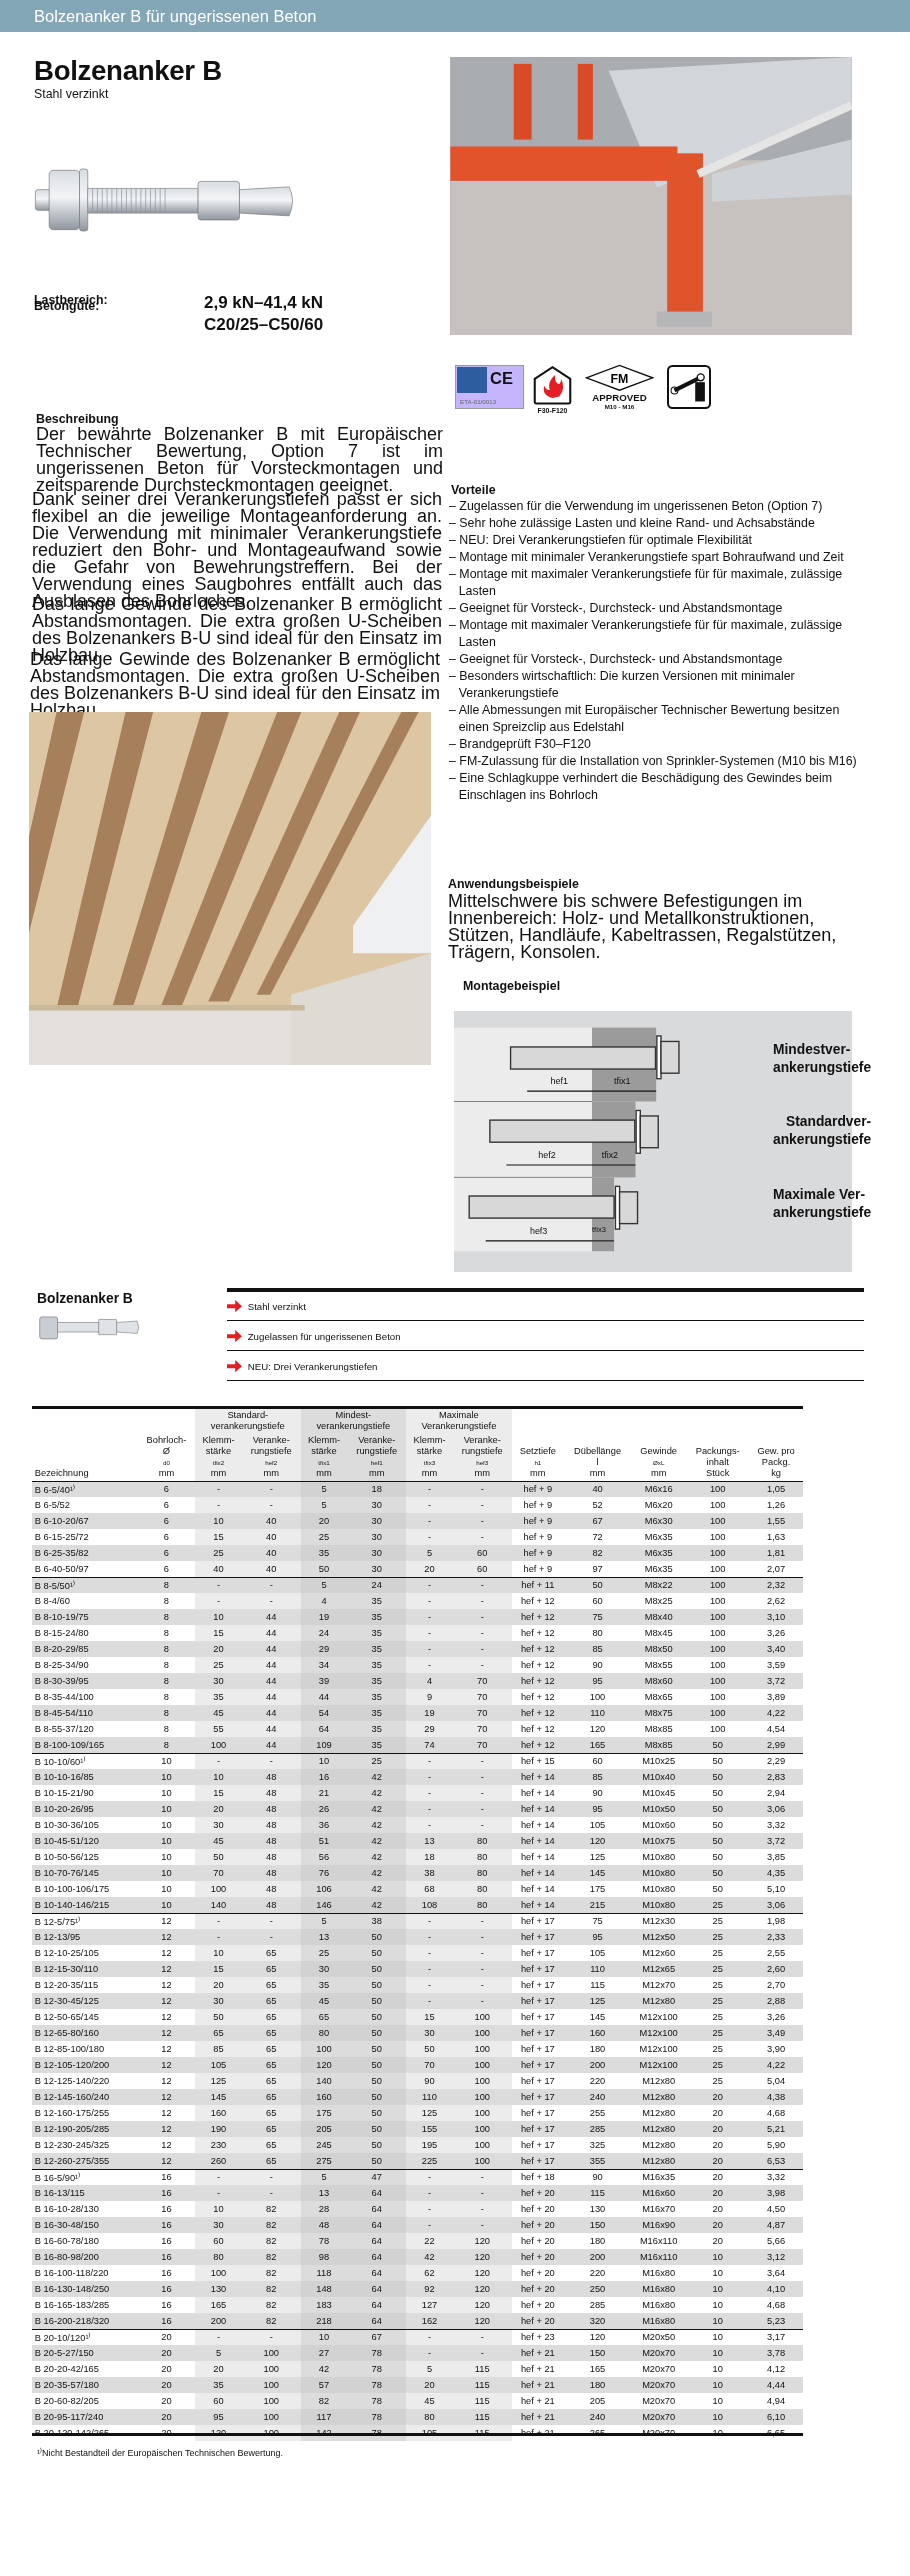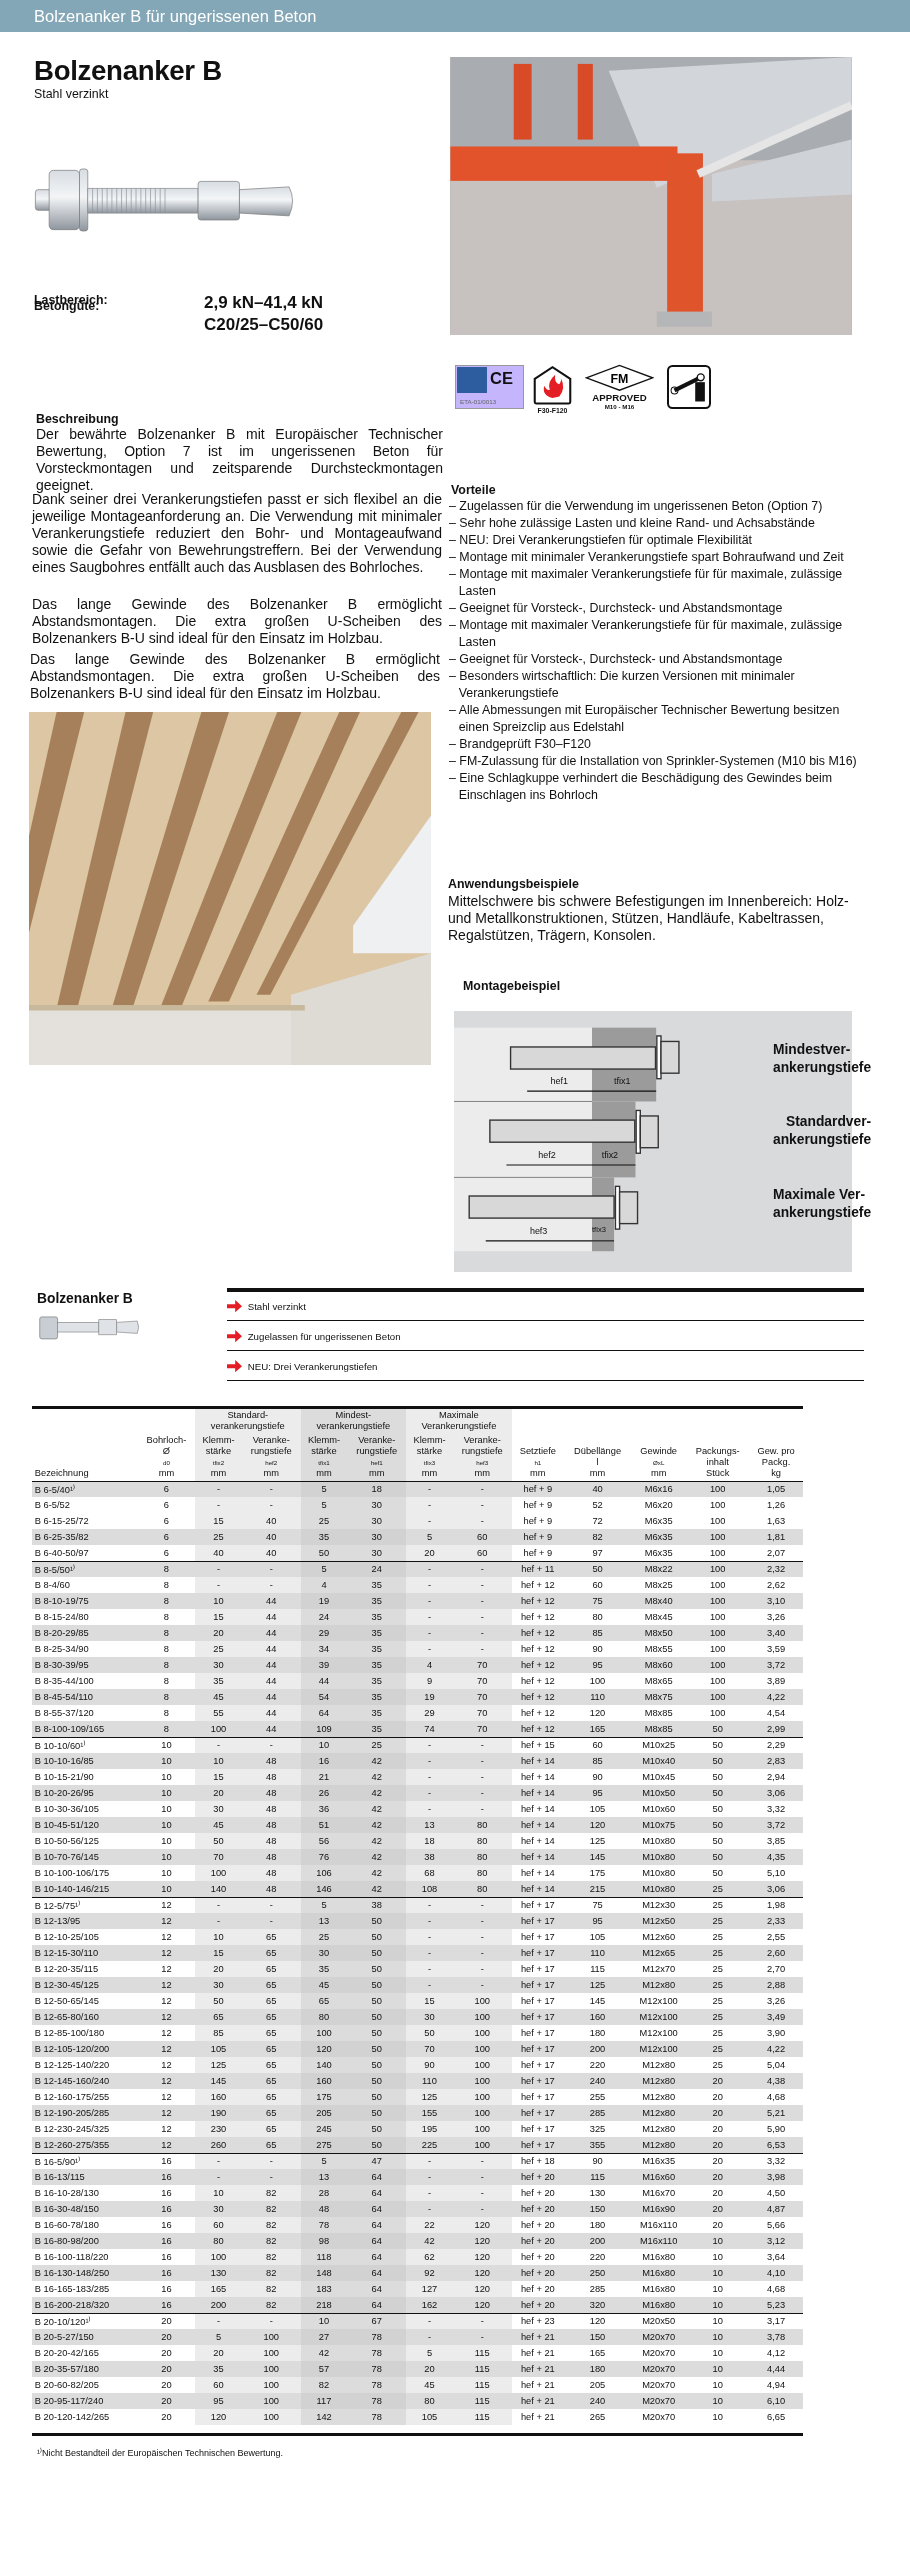--- a/index.html
+++ b/index.html
@@ -4,21 +4,21 @@
 <style>
   * { box-sizing: border-box; margin: 0; padding: 0; }
   body { width: 911px; height: 2576px; background: #ffffff; font-family: "Liberation Sans", sans-serif; color: #111; position: relative; overflow: hidden; }
   .abs { position: absolute; }
   .topbar { left: 0; top: 0; width: 911px; height: 32px; background: #84a7b7; color: #fff; font-size: 16.5px; line-height: 32px; padding-left: 34px; }
   .title { left: 34px; top: 55px; font-size: 27.6px; font-weight: bold; letter-spacing: -0.3px; }
   .subtitle { left: 34px; top: 87px; font-size: 12.4px; }
   .spec-label { left: 34px; font-size: 12.4px; font-weight: bold; }
   .spec-value { left: 204px; font-size: 17px; font-weight: bold; }
   .hd { font-size: 12.4px; font-weight: bold; }
-  .para { font-size: 14px; line-height: 17px; }
+  .para { font-size: 18px; line-height: 17px; }
   .adv-list { list-style: none; font-size: 12.4px; line-height: 17px; }
   .adv-list li { padding-left: 9.7px; text-indent: -9.7px; }
   .adv-list li::before { content: "– "; }
   .photo { overflow: hidden; }
   .diagram { left: 454px; top: 1011px; width: 398px; height: 261px; background: #d9dadc; }
   .diagram .lbl { position: absolute; left: 283px; font-weight: bold; font-size: 13.8px; line-height: 18px; color: #111; margin-left: 36px; }
   .feature-row { left: 227px; width: 637px; height: 29px; border-bottom: 1.4px solid #111; font-size: 9.7px; line-height: 29px; padding-left: 20.7px; }
   .feature-row .arr { position: absolute; left: 0; top: 8.3px; width: 15px; height: 12.4px; }
   table.spec { position: absolute; left: 32px; top: 1409px; width: 771px; border-collapse: collapse; font-size: 9.3px; }
   table.spec th { font-weight: normal; font-size: 9.3px; line-height: 11px; vertical-align: bottom; padding: 1.4px 1.4px; text-align: center; }
@@ -376,20 +376,35 @@
         <td class="g-min">5</td>
         <td class="g-min">30</td>
         <td class="g-max">-</td>
         <td class="g-max">-</td>
         <td class="">hef + 9</td>
         <td class="">52</td>
         <td class="">M6x20</td>
         <td class="">100</td>
         <td class="">1,26</td>
       </tr>
+      <tr class="stripe">
+        <td class="name ">B 6-10-20/67</td>
+        <td class="">6</td>
+        <td class="g-std">10</td>
+        <td class="g-std">40</td>
+        <td class="g-min">20</td>
+        <td class="g-min">30</td>
+        <td class="g-max">-</td>
+        <td class="g-max">-</td>
+        <td class="">hef + 9</td>
+        <td class="">67</td>
+        <td class="">M6x30</td>
+        <td class="">100</td>
+        <td class="">1,55</td>
+      </tr>
       <tr class="">
         <td class="name ">B 6-15-25/72</td>
         <td class="">6</td>
         <td class="g-std">15</td>
         <td class="g-std">40</td>
         <td class="g-min">25</td>
         <td class="g-min">30</td>
         <td class="g-max">-</td>
         <td class="g-max">-</td>
         <td class="">hef + 9</td>

